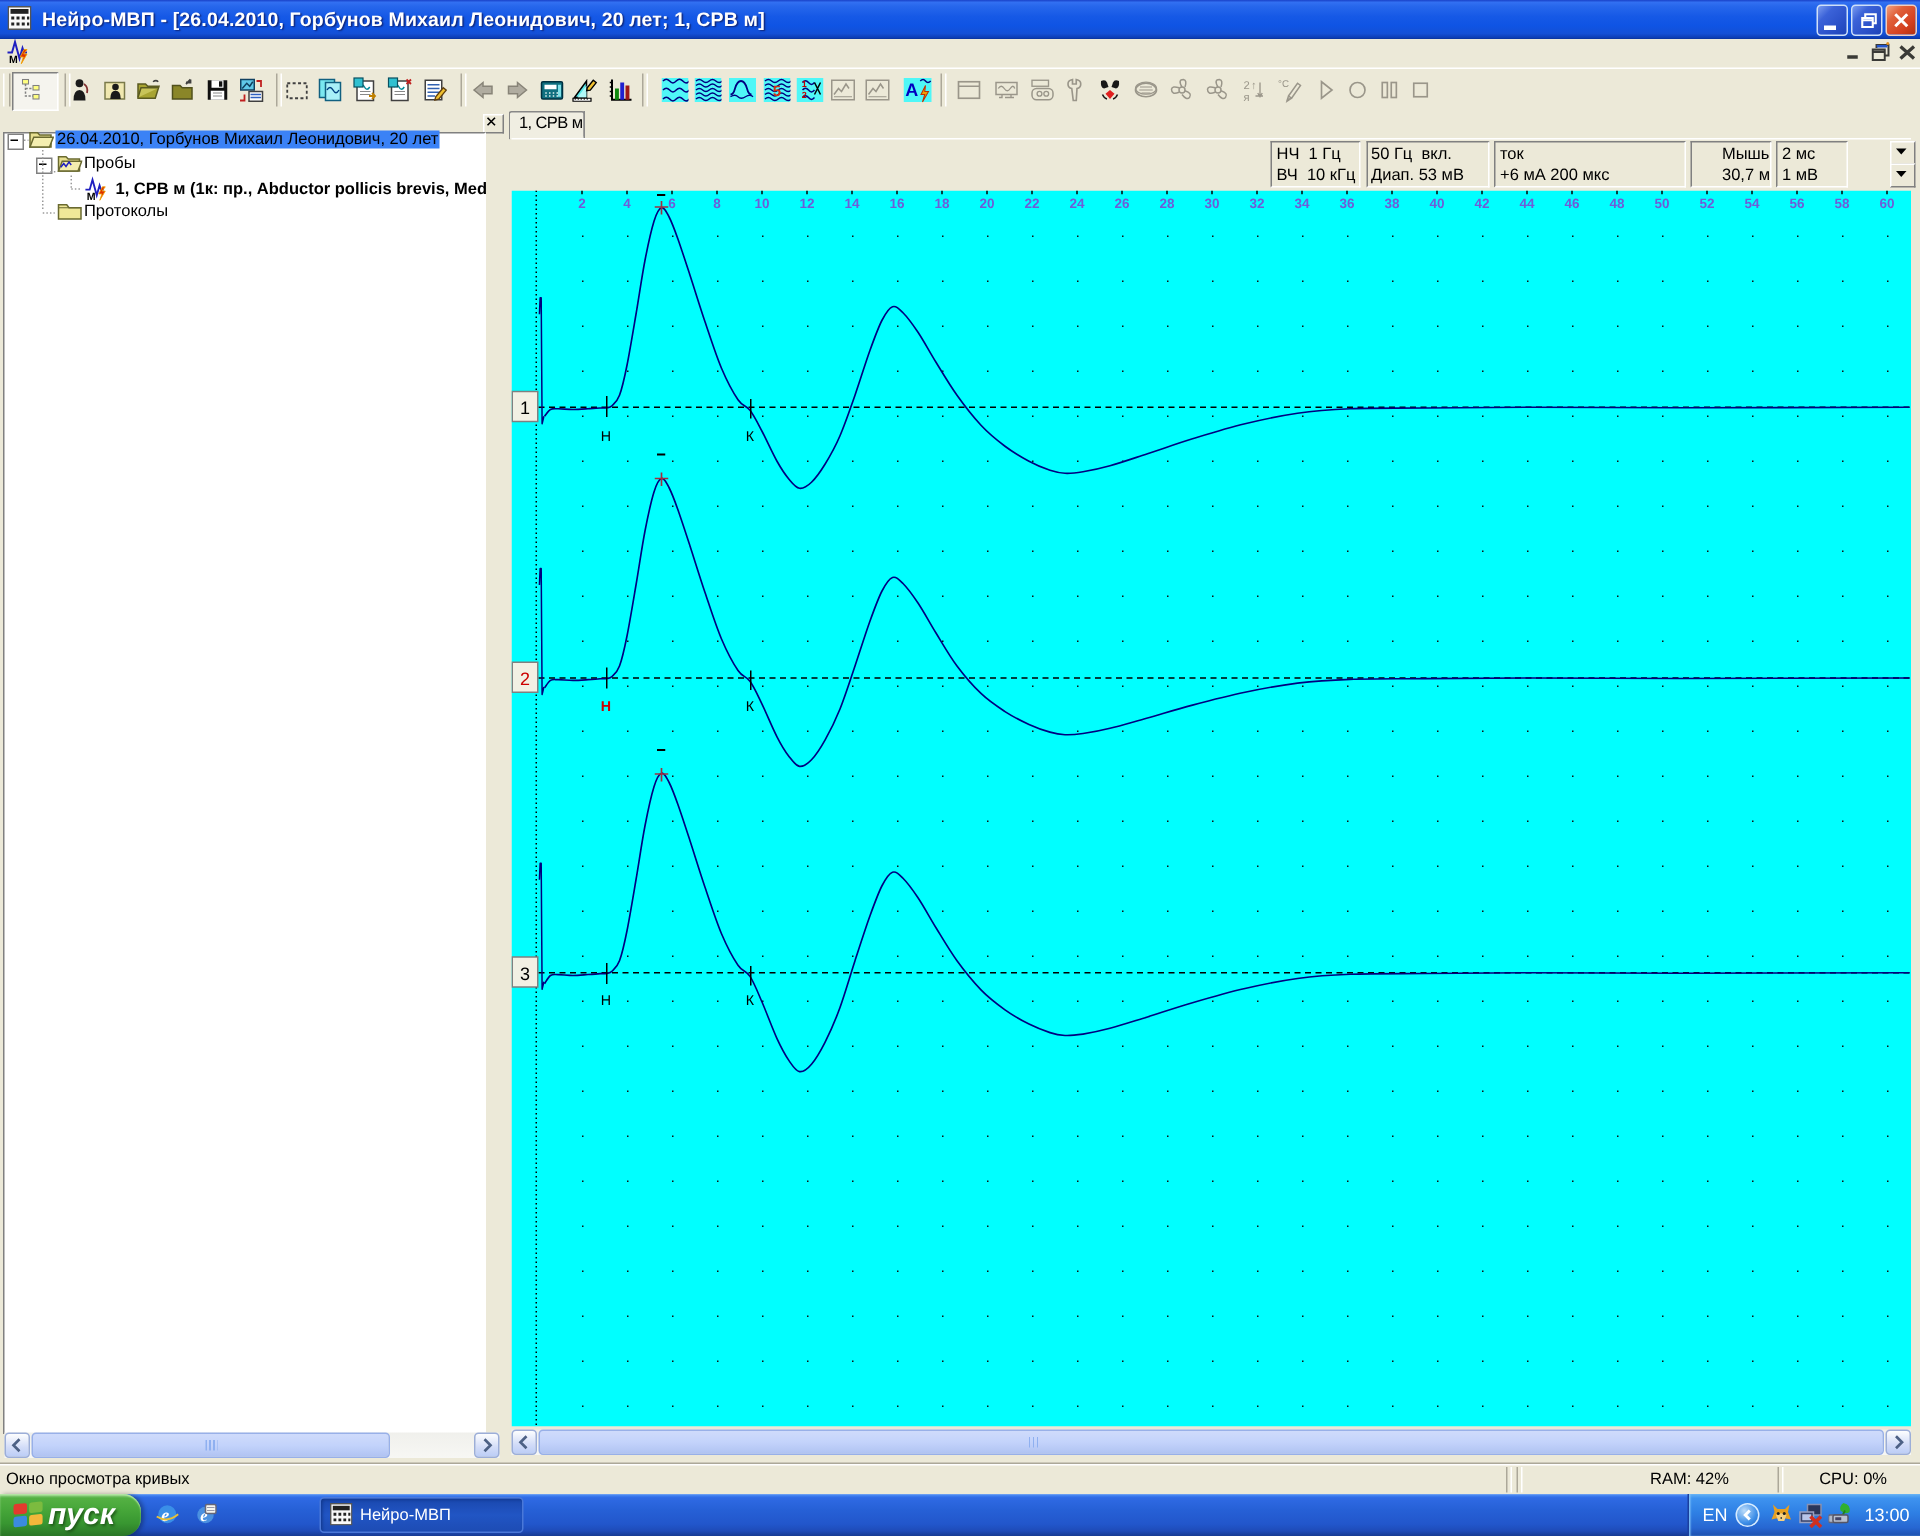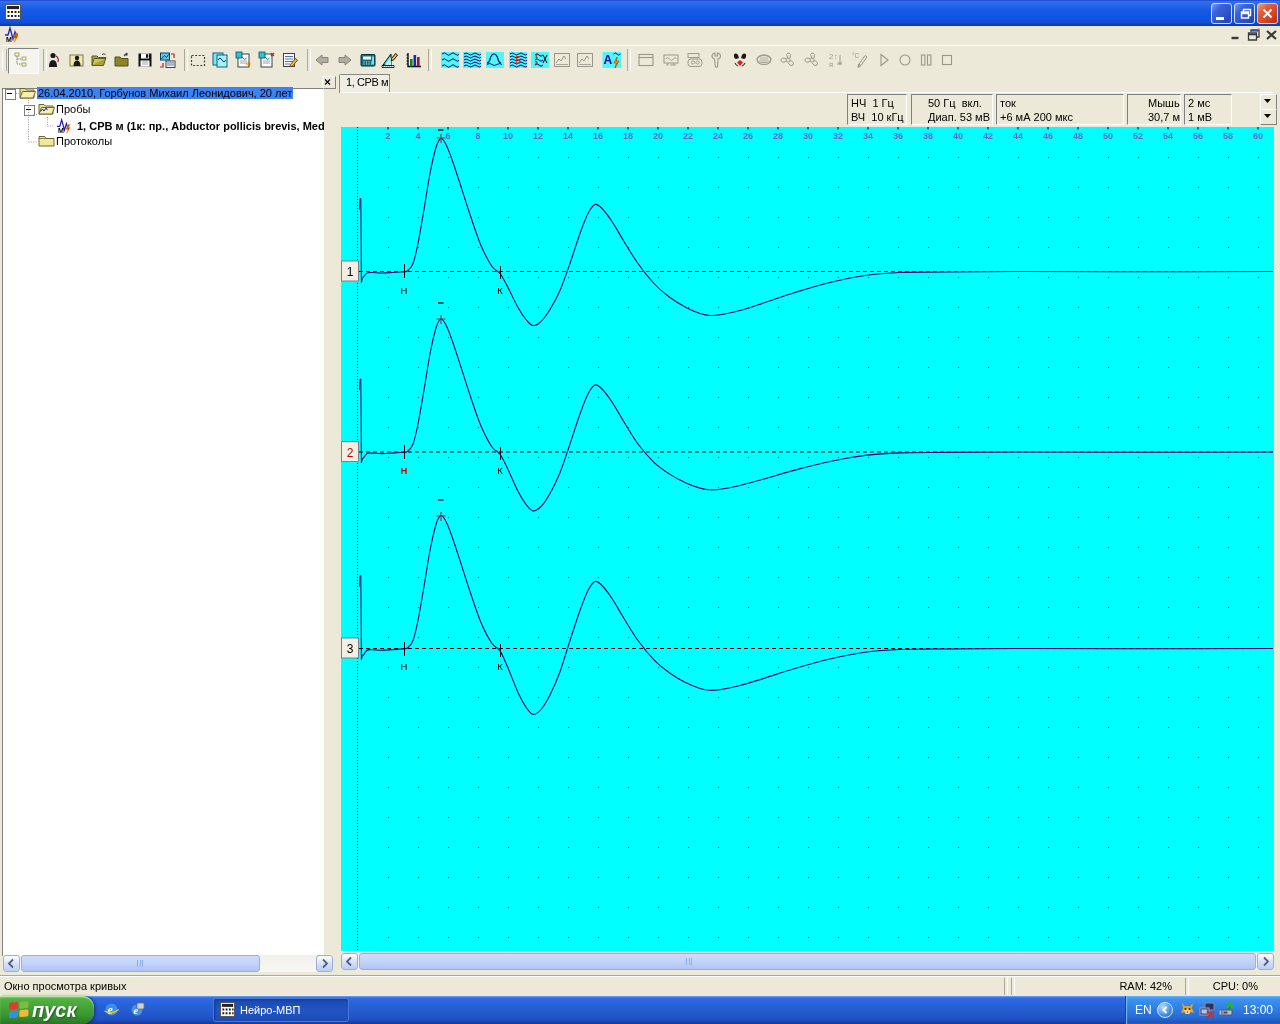--- a/index.html
+++ b/index.html
@@ -7,20 +7,21 @@
 </style></head><body>
 <div class="abs" style="left:0;top:0;width:1280px;height:26px;background:linear-gradient(180deg,#1941c8 0%,#3270f2 6%,#2767ec 16%,#1659e6 42%,#0f54e4 66%,#1450d6 86%,#0c3bb0 98%,#092f8e 100%)">
 <div class="abs" style="left:5px;top:4px"><svg width="16" height="16" viewBox="0 0 16 16">
         <rect x="0.5" y="0.5" width="15" height="15" fill="#f8f8f8" stroke="#555"></rect>
         <g fill="#222">
           <rect x="2" y="2" width="12" height="3.2"></rect>
           <path d="M2.5,7 h2 v2 h-2 z M6,7 h2 v2 h-2 z M9.5,7 h2 v2 h-2 z M13,7 h1.5 v2 h-1.5 z M2.5,11 h2 v2 h-2 z M6,11 h2 v2 h-2 z M9.5,11 h2 v2 h-2 z M13,11 h1.5 v2 h-1.5 z"></path>
         </g>
         <path d="M2,5.8 h12" stroke="#fff" stroke-width="0.8"></path>
       </svg></div>
+<div class="abs" style="left:28px;top:5px;font-size:13px;font-weight:bold;color:#fff;text-shadow:1px 1px 1px #10277a;letter-spacing:0.1px">Нейро-МВП - [26.04.2010, Горбунов Михаил Леонидович, 20 лет; 1, СРВ м]</div>
 <div class="abs" style="left:1211px;top:3px;width:21px;height:21px;border-radius:3px;border:1px solid #cfe0f8;background:linear-gradient(135deg,#7a9cf0 0%,#3b62d8 30%,#2a50c8 70%,#1e44b8 100%);box-sizing:border-box">
       <div class="abs" style="left:4px;top:13px;width:8px;height:3px;background:#fff"></div>
     </div>
 <div class="abs" style="left:1234px;top:3px;width:21px;height:21px;border-radius:3px;border:1px solid #cfe0f8;background:linear-gradient(135deg,#7a9cf0 0%,#3b62d8 30%,#2a50c8 70%,#1e44b8 100%);box-sizing:border-box"><svg width="19" height="19" viewBox="0 0 19 19">
         <path d="M6.5,8 v6 h7 v-6 z M6.5,9.5 h7" stroke="#fff" stroke-width="1.4" fill="none"></path>
         <path d="M8.5,8 v-2.5 h7 v6 h-2.5" stroke="#fff" stroke-width="1.4" fill="none"></path>
       </svg></div>
 <div class="abs" style="left:1257px;top:3px;width:21px;height:21px;border-radius:3px;border:1px solid #f0cfc0;background:linear-gradient(135deg,#f0a080 0%,#e0603a 30%,#d44020 70%,#b03010 100%);box-sizing:border-box"><svg width="19" height="19" viewBox="0 0 19 19">
         <path d="M5.5,5.5 L13.5,13.5 M13.5,5.5 L5.5,13.5" stroke="#fff" stroke-width="2" fill="none"></path>
       </svg></div>
@@ -296,21 +297,21 @@
         <path d="M6,3.5 L10,7.5 L6,11.5" stroke="#4d6185" stroke-width="1.8" fill="none"></path>
       </svg></div>
     <div style="position:absolute;left:18px;top:0;width:239px;height:17px;border-radius:3px;background:linear-gradient(180deg,#cfdbfb,#c3d3fb 50%,#b0c3f2);border:1px solid #98b0e8;box-sizing:border-box"></div>
     <div style="position:absolute;left:134px;top:5px;width:8px;height:7px;background:repeating-linear-gradient(90deg,#8fb0f0 0,#8fb0f0 1px,transparent 1px,transparent 2.6px)"></div>
   </div>
 <div class="abs" style="left:337px;top:74px;width:943px;height:901px;background:#ece9d8"></div>
 <div class="abs" style="left:339px;top:74px;width:43px;height:17px;background:#f0eee2;border:1px solid #888;border-bottom:none;border-radius:2px 2px 0 0;padding-left:6px;padding-top:1px;letter-spacing:-0.4px">1, СРВ м</div>
 <div class="abs" style="left:389px;top:74px;width:1px;height:17px;background:#888"></div>
 <div class="abs" style="left:341px;top:92px;width:933px;height:35px;background:#ece9d8;border-top:1px solid #fff">
 <div style="position:absolute;top:1px;height:31px;background:#ece9d8;border:1px solid;border-color:#808080 #fff #fff #808080;box-sizing:border-box;white-space:nowrap;line-height:14px;overflow:hidden;left:506px;width:60px;padding:1px 3px">НЧ&nbsp; 1 Гц<br>ВЧ&nbsp; 10 кГц</div>
-<div style="position:absolute;top:1px;height:31px;background:#ece9d8;border:1px solid;border-color:#808080 #fff #fff #808080;box-sizing:border-box;white-space:nowrap;line-height:14px;overflow:hidden;left:570px;width:82px;padding:1px 16px">50 Гц&nbsp; вкл.<br>Диап. 53 мВ</div>
+<div style="position:absolute;top:1px;height:31px;background:#ece9d8;border:1px solid;border-color:#808080 #fff #fff #808080;box-sizing:border-box;white-space:nowrap;line-height:14px;overflow:hidden;left:570px;width:82px;padding:1px 2px">50 Гц&nbsp; вкл.<br>Диап. 53 мВ</div>
 <div style="position:absolute;top:1px;height:31px;background:#ece9d8;border:1px solid;border-color:#808080 #fff #fff #808080;box-sizing:border-box;white-space:nowrap;line-height:14px;overflow:hidden;left:655px;width:128px;padding:1px 3px">ток<br>+6 мА 200 мкс</div>
 <div style="position:absolute;top:1px;height:31px;background:#ece9d8;border:1px solid;border-color:#808080 #fff #fff #808080;box-sizing:border-box;white-space:nowrap;line-height:14px;overflow:hidden;left:786px;width:54px;padding:1px 20px">Мышь<br>30,7 мс</div>
 <div style="position:absolute;top:1px;height:31px;background:#ece9d8;border:1px solid;border-color:#808080 #fff #fff #808080;box-sizing:border-box;white-space:nowrap;line-height:14px;overflow:hidden;left:843px;width:48px;padding:1px 3px">2 мс<br>1 мВ</div>
 <div class="abs" style="left:919px;top:1px;width:15px;height:14px;background:#ece9d8;border:1px solid;border-color:#fff #808080 #808080 #fff"><svg width="13" height="12">
         <path d="M3,4 l3.5,4 3.5,-4 z" fill="#000"></path>
       </svg></div>
 <div class="abs" style="left:919px;top:16px;width:15px;height:14px;background:#ece9d8;border:1px solid;border-color:#fff #808080 #808080 #fff"><svg width="13" height="12">
         <path d="M3,4 l3.5,4 3.5,-4 z" fill="#000"></path>
       </svg></div>
 </div>
@@ -387,21 +388,21 @@
     <div style="position:absolute;top:0;width:17px;height:17px;border-radius:3px;background:linear-gradient(180deg,#fdfefe,#d2dcf8 60%,#bccdf6);border:1px solid #9caed8;box-sizing:border-box;left:916px"><svg width="15" height="15" viewBox="0 0 15 15">
         <path d="M6,3.5 L10,7.5 L6,11.5" stroke="#4d6185" stroke-width="1.8" fill="none"></path>
       </svg></div>
     <div style="position:absolute;left:18px;top:0;width:897px;height:17px;border-radius:3px;background:linear-gradient(180deg,#cfdbfb,#c3d3fb 50%,#b0c3f2);border:1px solid #98b0e8;box-sizing:border-box"></div>
     <div style="position:absolute;left:345px;top:5px;width:8px;height:7px;background:repeating-linear-gradient(90deg,#8fb0f0 0,#8fb0f0 1px,transparent 1px,transparent 2.6px)"></div>
   </div>
 <div class="abs" style="left:0;top:975px;width:1280px;height:21px;background:#ece9d8;border-top:1px solid #aca899;box-shadow:inset 0 1px 0 #fff">
 <div class="abs" style="left:4px;top:4px">Окно просмотра кривых</div>
 <div class="abs" style="left:1004px;top:2px;width:2px;height:17px;border-left:1px solid #aca899;border-right:1px solid #fff"></div>
 <div class="abs" style="left:1011px;top:2px;width:2px;height:17px;border-left:1px solid #aca899;border-right:1px solid #fff"></div>
-<div class="abs" style="left:1100px;top:4px;width:72px;text-align:right">RAM: 42%</div>
+<div class="abs" style="left:1100px;top:4px;width:72px;text-align:left">RAM: 42%</div>
 <div class="abs" style="left:1185px;top:2px;width:2px;height:17px;border-left:1px solid #aca899;border-right:1px solid #fff"></div>
 <div class="abs" style="left:1190px;top:4px;width:68px;text-align:right">CPU: 0%</div>
 </div>
 <div class="abs" style="left:0;top:996px;width:1280px;height:28px;background:linear-gradient(180deg,#7aa9f2 0%,#3f7ef0 4%,#2f6ae4 9%,#2660d6 38%,#2256cb 72%,#1e4bb8 88%,#163a92 100%)">
 <div class="abs" style="left:0;top:0;width:94px;height:28px;border-radius:0 12px 12px 0;background:linear-gradient(180deg,#8fd184 0%,#54b143 10%,#43a337 45%,#389631 70%,#297526 100%);box-shadow:inset 0 1px 1px #b8e8a8, 2px 0 3px rgba(0,0,0,0.3)">
 <div class="abs" style="left:8px;top:4px"><svg width="22" height="20" viewBox="0 0 22 20">
           <g transform="skewY(-6)">
             <rect x="1" y="3" width="9" height="7" rx="1.5" fill="#e23a2e"></rect>
             <rect x="11.4" y="3" width="9" height="7" rx="1.5" fill="#7cbb3f"></rect>
             <rect x="1" y="11.4" width="9" height="7" rx="1.5" fill="#3b8be0"></rect>

